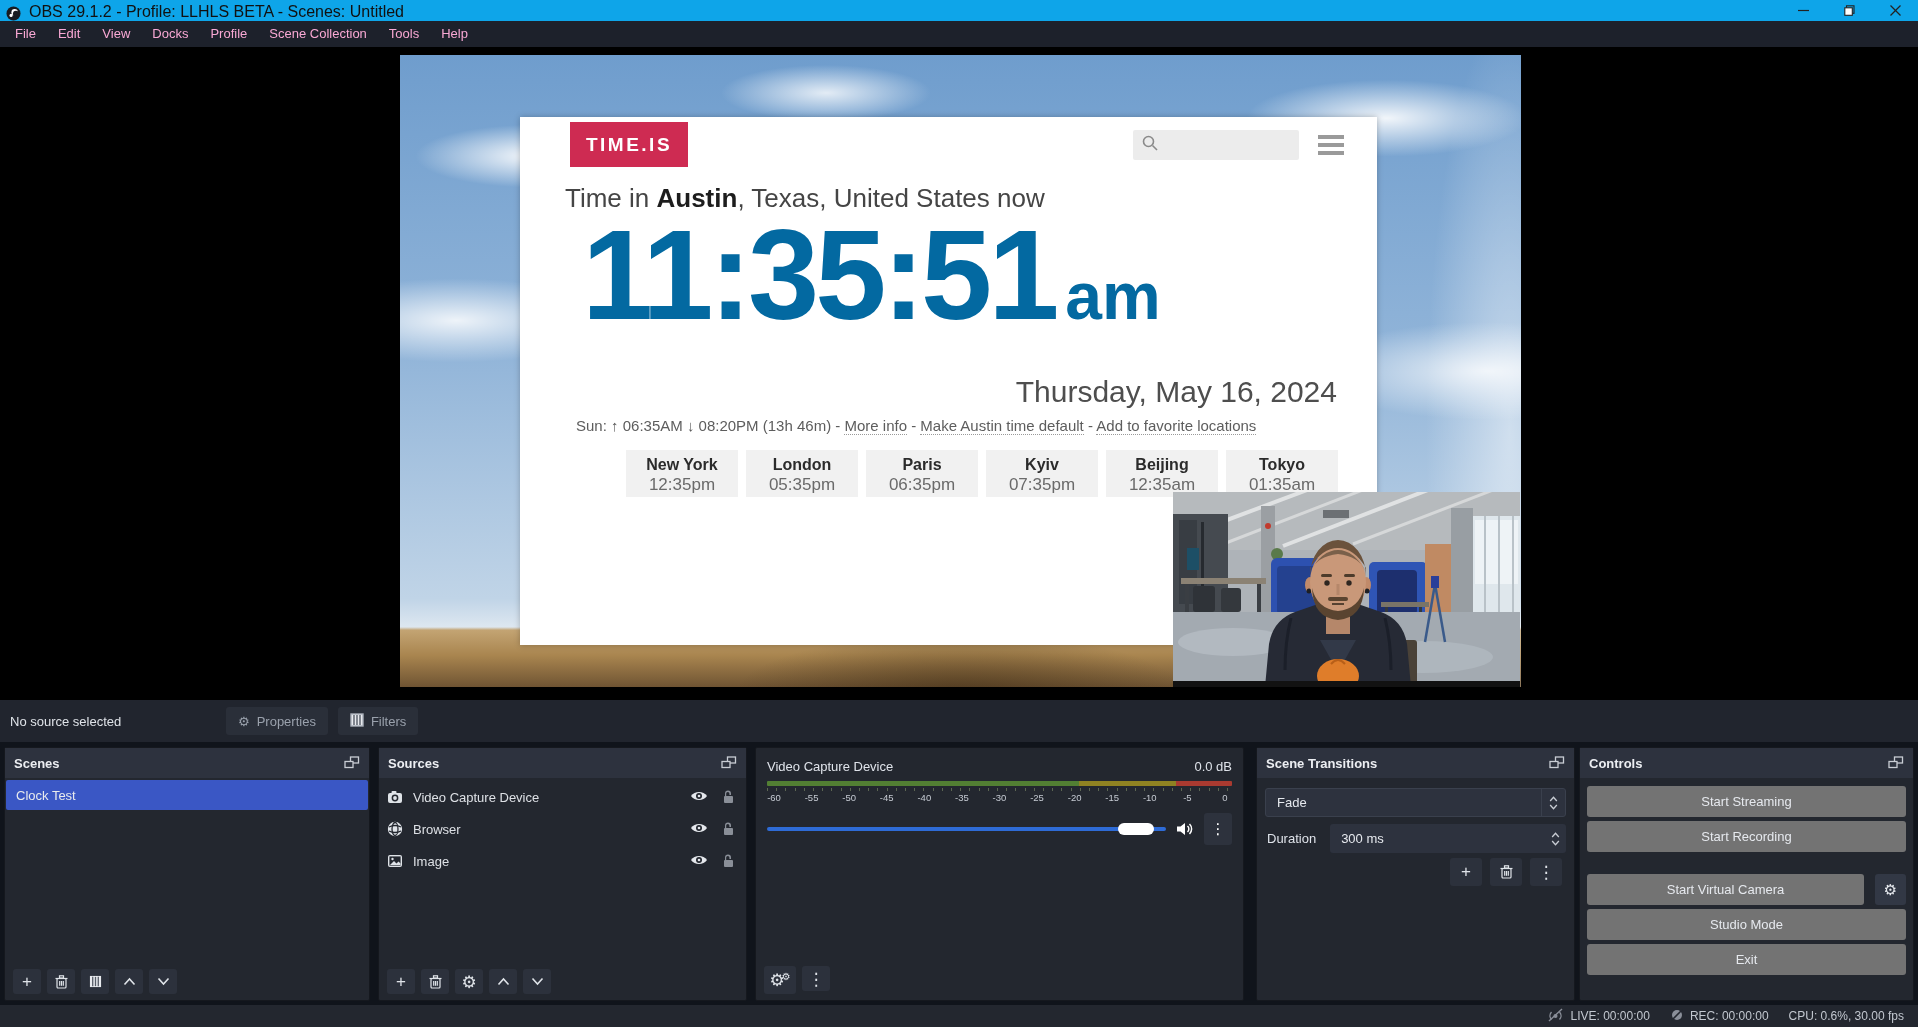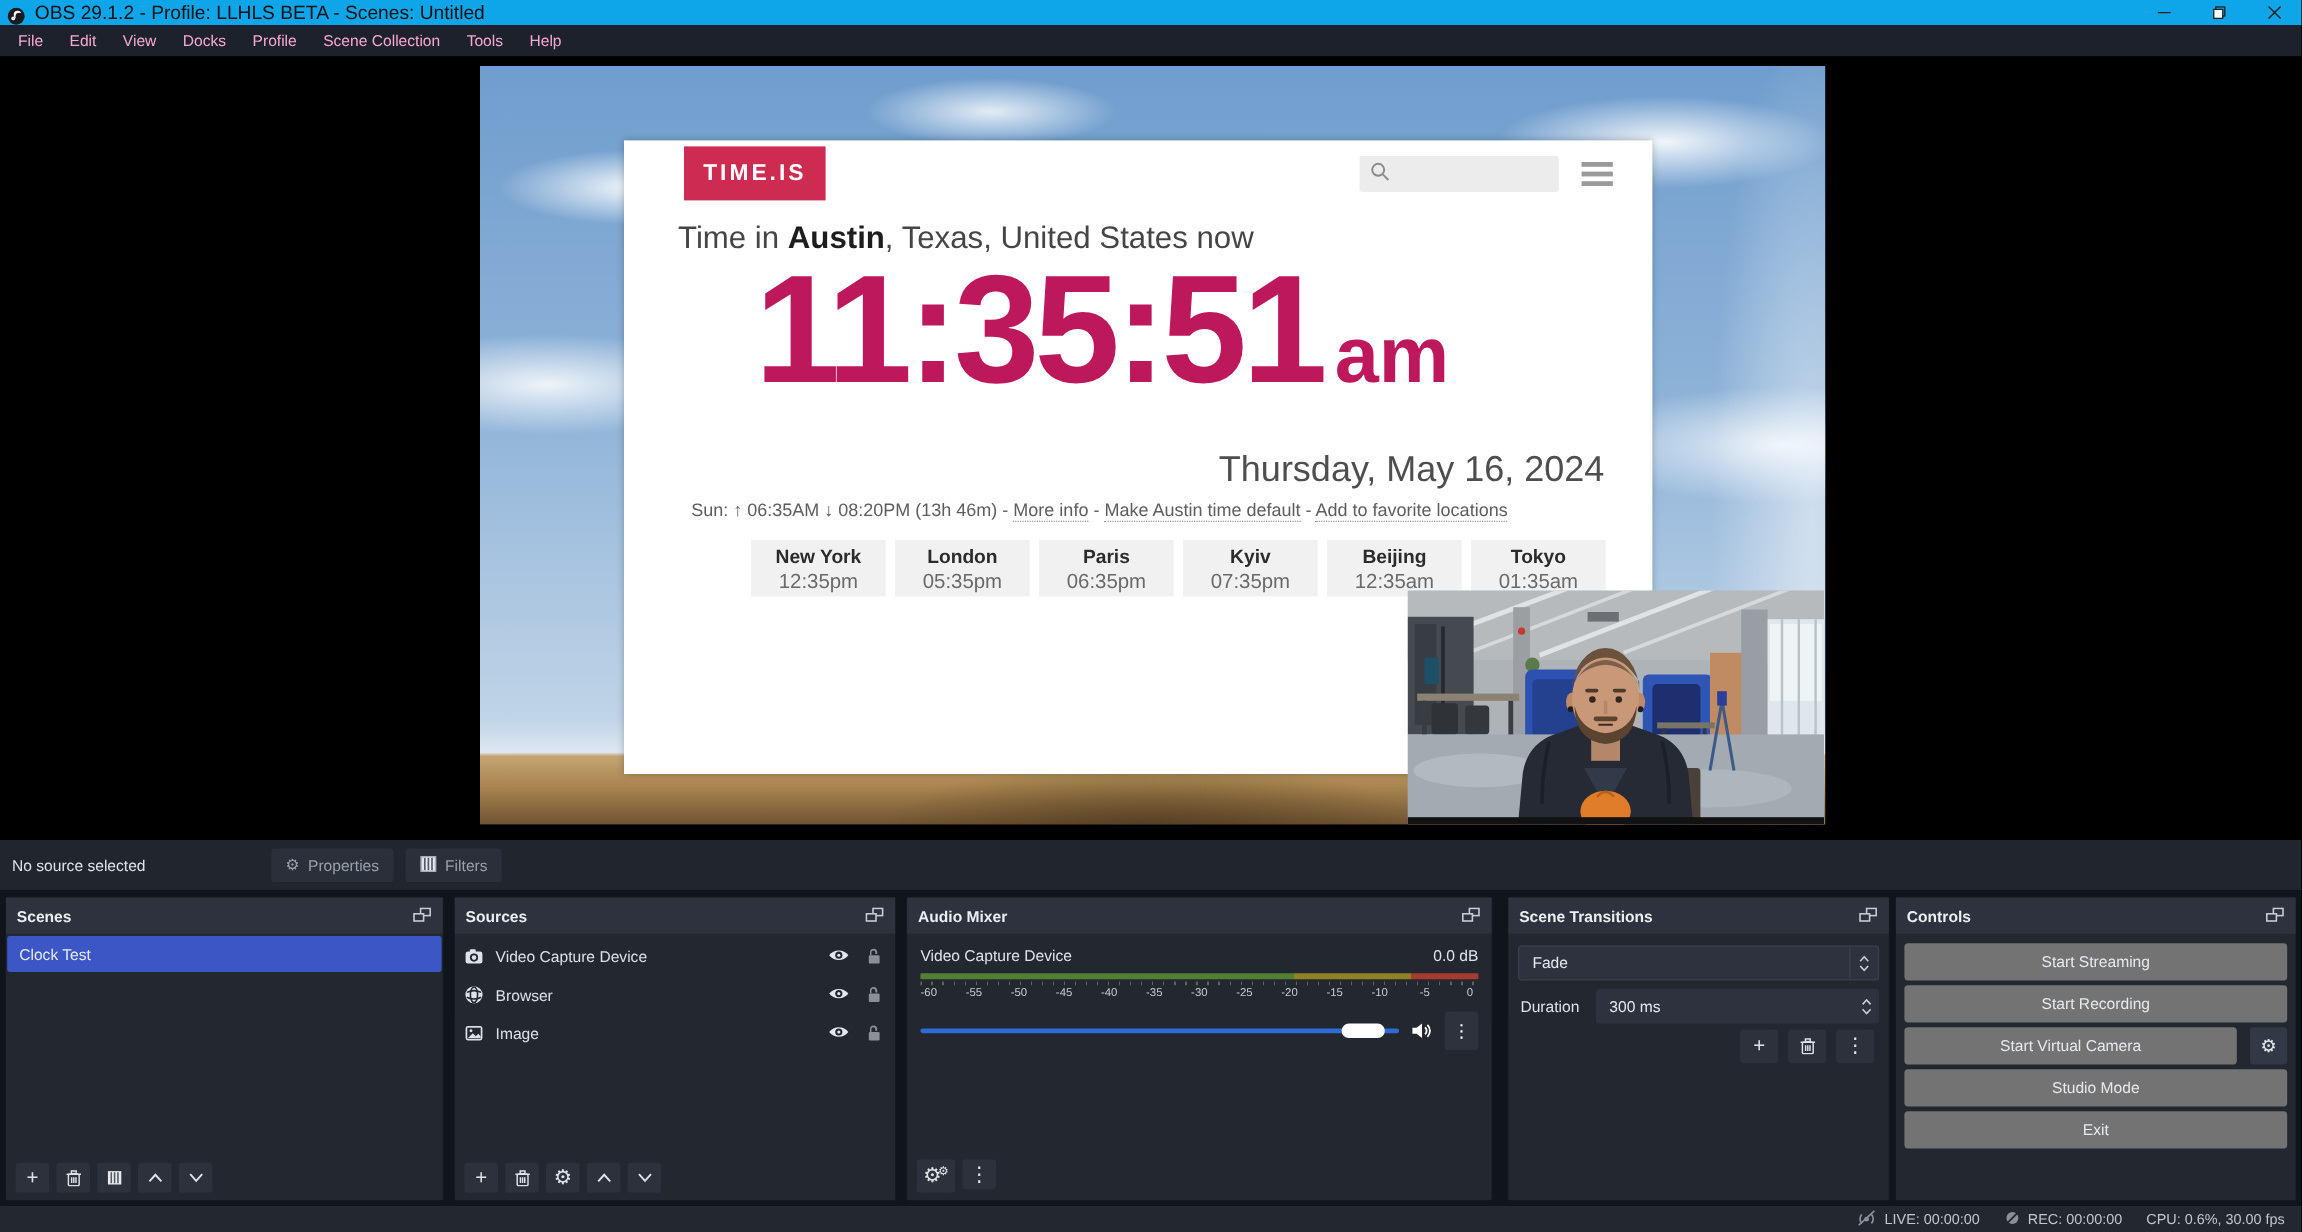--- a/index.html
+++ b/index.html
@@ -41,21 +41,21 @@
   .ti-logo { position:absolute; left:50px; top:5px; width:118px; height:45px; background:#ce2b52;
              color:#fff; font-size:19px; font-weight:bold; letter-spacing:2.5px;
              display:flex; align-items:center; justify-content:center; }
   .ti-search { position:absolute; right:78px; top:13px; width:166px; height:30px; background:#ececec;
                border-radius:2px; display:flex; align-items:center; padding-left:8px; }
   .ti-burger { position:absolute; right:33px; top:18px; width:26px; height:20px;
                display:flex; flex-direction:column; justify-content:space-between; }
   .ti-burger div { height:4px; background:#9a9a9a; }
   .ti-heading { position:absolute; left:45px; top:66px; font-size:26px; color:#454545; white-space:nowrap; }
   .ti-heading b { color:#1d1d1d; }
-  .ti-clock { position:absolute; left:62px; top:84px; color:#be185d; white-space:nowrap;margin-left:47px; }
+  .ti-clock { position:absolute; left:62px; top:84px; color:#0369a1; white-space:nowrap; }
   .ti-clock .digits { font-size:128px; font-weight:bold; letter-spacing:-4px; line-height:1.15; }
   .ti-clock .ampm { font-size:66px; font-weight:bold; margin-left:10px; }
   .ti-date { position:absolute; right:40px; top:258px; font-size:30px; color:#4e4e4e; }
   .ti-sun { position:absolute; left:56px; top:300px; width:770px; font-size:15px; color:#5d5d5d;
             white-space:nowrap; }
   .ti-sun a { color:#5d5d5d; text-decoration:none; border-bottom:1px dotted #9a9a9a; }
   .ti-cities { position:absolute; left:106px; top:333px; display:flex; gap:8px; }
   .ti-city { width:112px; height:47px; background:#f1f1f1; text-align:center; padding-top:5px; }
   .ti-city .c-name { font-size:16px; font-weight:bold; color:#2b2b2b; line-height:20px; }
   .ti-city .c-time { font-size:17px; color:#6a6a6a; line-height:19px; }
@@ -137,21 +137,21 @@
   .dur-box .spin { margin-left:auto; width:22px; display:flex; flex-direction:column;
                    align-items:center; gap:2px; }
   .trans-buttons { position:absolute; right:12px; top:110px; display:flex; gap:8px; }
   .trans-buttons .tool-btn { width:32px; height:28px; }
 
   
   .ctrl-stack { position:absolute; left:7px; right:7px; top:38px; display:flex;
                 flex-direction:column; gap:4px; }
   .ctrl-btn { height:31px; background:#737373; border-radius:3px; color:#e6e9ee; font-size:13px;
               display:flex; align-items:center; justify-content:center; }
-  .vc-row { display:flex; gap:11px; }
+  .vc-row { display:flex; gap:11px;margin-top:18px; }
   .vc-row .main { flex:1; }
   .vc-row .vc-gear { width:31px; height:31px; background:#323845; border-radius:3px; color:#e6e9ee;
                      display:flex; align-items:center; justify-content:center; font-size:15px; }
 
   
   .statusbar { position:absolute; top:1005px; left:0; width:100%; height:22px; background:#23272f;
                display:flex; align-items:center; justify-content:flex-end; gap:20px;
                padding-right:14px; color:#c2c7cf; font-size:12px; }
   .sb-item { display:flex; align-items:center; gap:6px; }
 </style>
@@ -503,29 +503,20 @@
         </div>
         <div class="tool-btn">
           <svg width="13" height="9" viewBox="0 0 13 9" fill="none" stroke="#dfe3e8" stroke-width="1.6">
               <path d="M1.5 1.5 L6.5 7 L11.5 1.5"></path>
             </svg>
         </div>
       </div>
     </div>
 
     <div class="panel p-audio">
-      <div class="phead">
-        <span>Audio Mixer</span>
-        <span class="popout">
-          <svg width="16" height="14" viewBox="0 0 16 14" fill="none" stroke="#c9cdd4" stroke-width="1.3">
-              <rect x="6.5" y="1" width="8" height="6"></rect>
-              <rect x="1" y="5.5" width="8" height="6" fill="#2d323e"></rect>
-            </svg>
-        </span>
-      </div>
       <div class="mixer-name-row">
         <span>Video Capture Device</span>
         <span class="mixer-db">0.0 dB</span>
       </div>
       <div class="meter"></div>
       <div class="tick-marks"></div>
       <div class="tick-labels">
         <span>-60</span>
           <span>-55</span>
           <span>-50</span>

